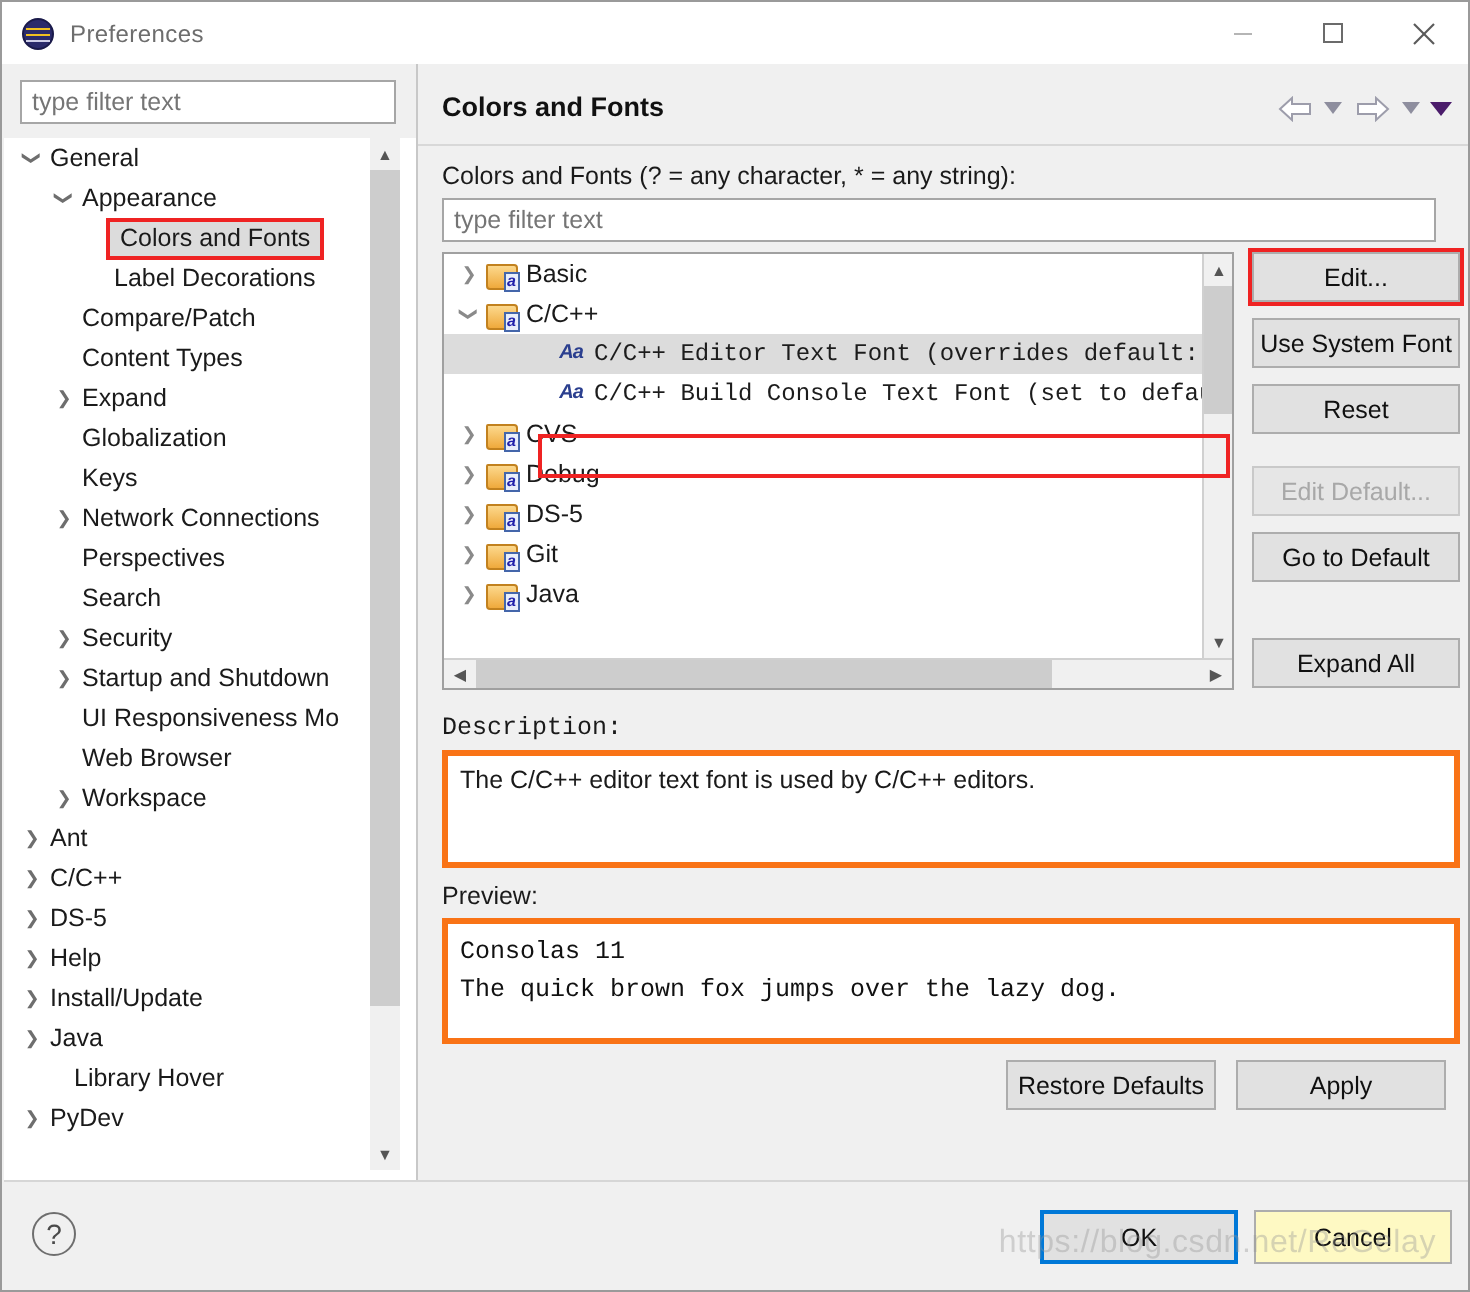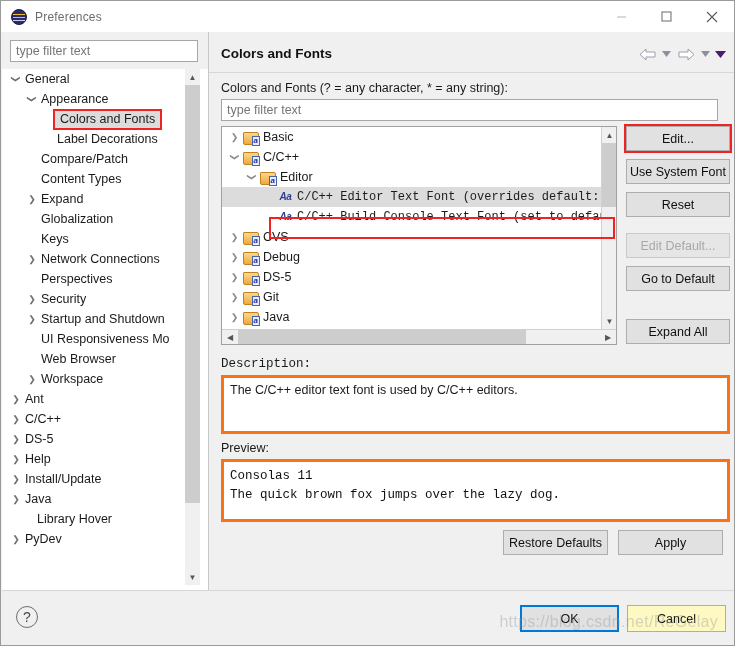--- a/index.html
+++ b/index.html
@@ -350,20 +350,24 @@
           </div>
           <div class="tnode" style="padding-left: 22px;">
             <span class="arrow">❯</span>
             <span class="lbl">Network Connections</span>
           </div>
           <div class="tnode" style="padding-left: 22px;">
             <span class="arrow"></span>
             <span class="lbl">Perspectives</span>
           </div>
           <div class="tnode" style="padding-left: 22px;">
+            <span class="arrow"></span>
+            <span class="lbl">Search</span>
+          </div>
+          <div class="tnode" style="padding-left: 22px;">
             <span class="arrow">❯</span>
             <span class="lbl">Security</span>
           </div>
           <div class="tnode" style="padding-left: 22px;">
             <span class="arrow">❯</span>
             <span class="lbl">Startup and Shutdown</span>
           </div>
           <div class="tnode" style="padding-left: 22px;">
             <span class="arrow"></span>
             <span class="lbl">UI Responsiveness Mo</span>
@@ -464,25 +468,20 @@
       <div class="ftree-inner" id="font-tree-host">
           <div class="frow" style="padding-left: 4px;">
             <span class="arrow">❯</span>
             <span class="ficon-folder"></span>
             <span>Basic</span>
           </div>
           <div class="frow" style="padding-left: 4px;">
             <span class="arrow" style="transform: rotate(90deg);">❯</span>
             <span class="ficon-folder"></span>
             <span>C/C++</span>
-          </div>
-          <div class="frow" style="padding-left: 21px;">
-            <span class="arrow" style="transform: rotate(90deg);">❯</span>
-            <span class="ficon-folder"></span>
-            <span>Editor</span>
           </div>
           <div class="frow selected" style="padding-left: 38px;">
             <span class="arrow"></span>
             <span class="ficon-font">Aa</span>
             <span class="ftxt">C/C++ Editor Text Font (overrides default:</span>
           </div>
           <div class="frow" style="padding-left: 38px;">
             <span class="arrow"></span>
             <span class="ficon-font">Aa</span>
             <span class="ftxt">C/C++ Build Console Text Font (set to default</span>

